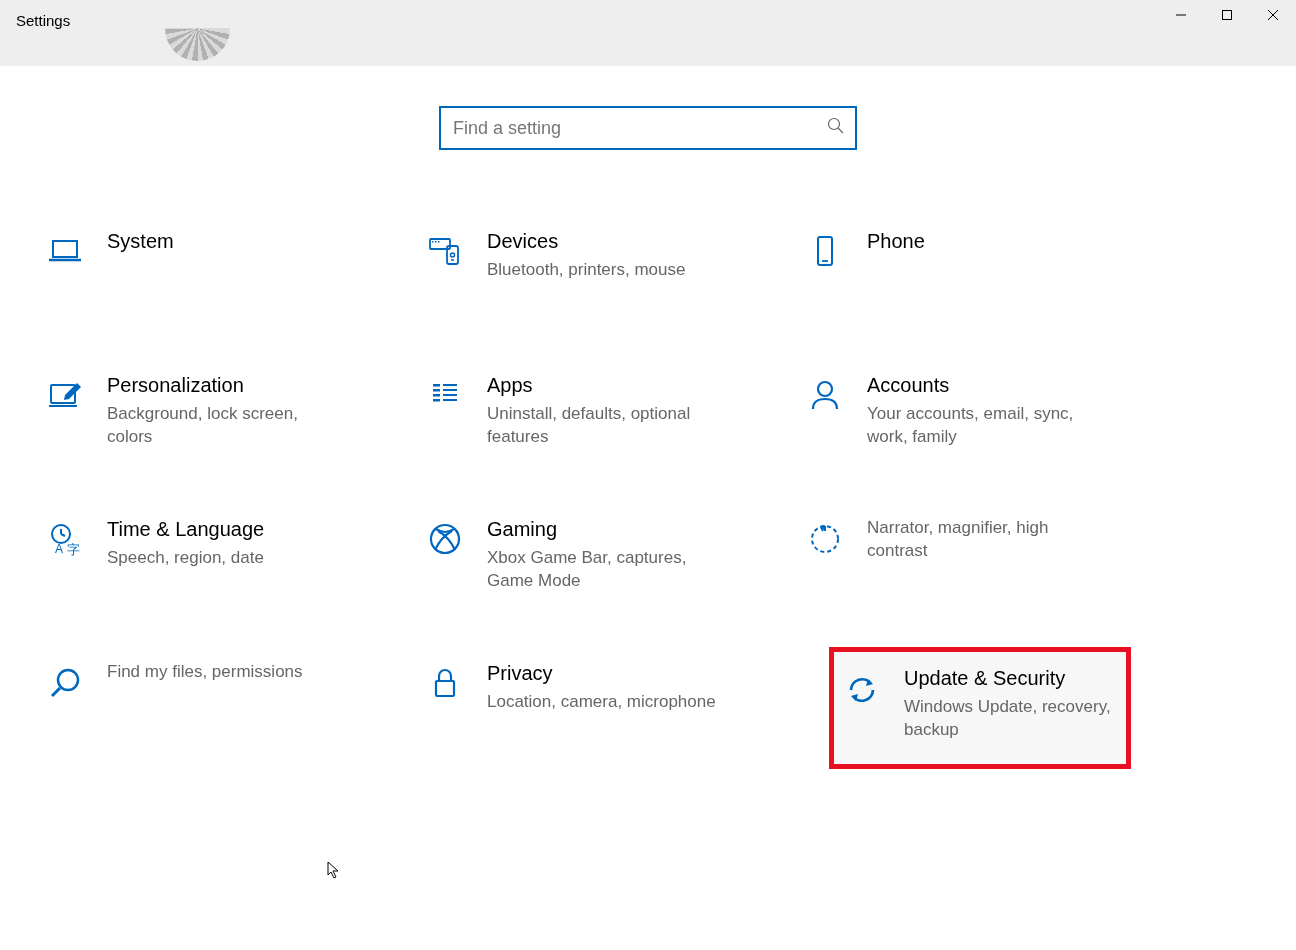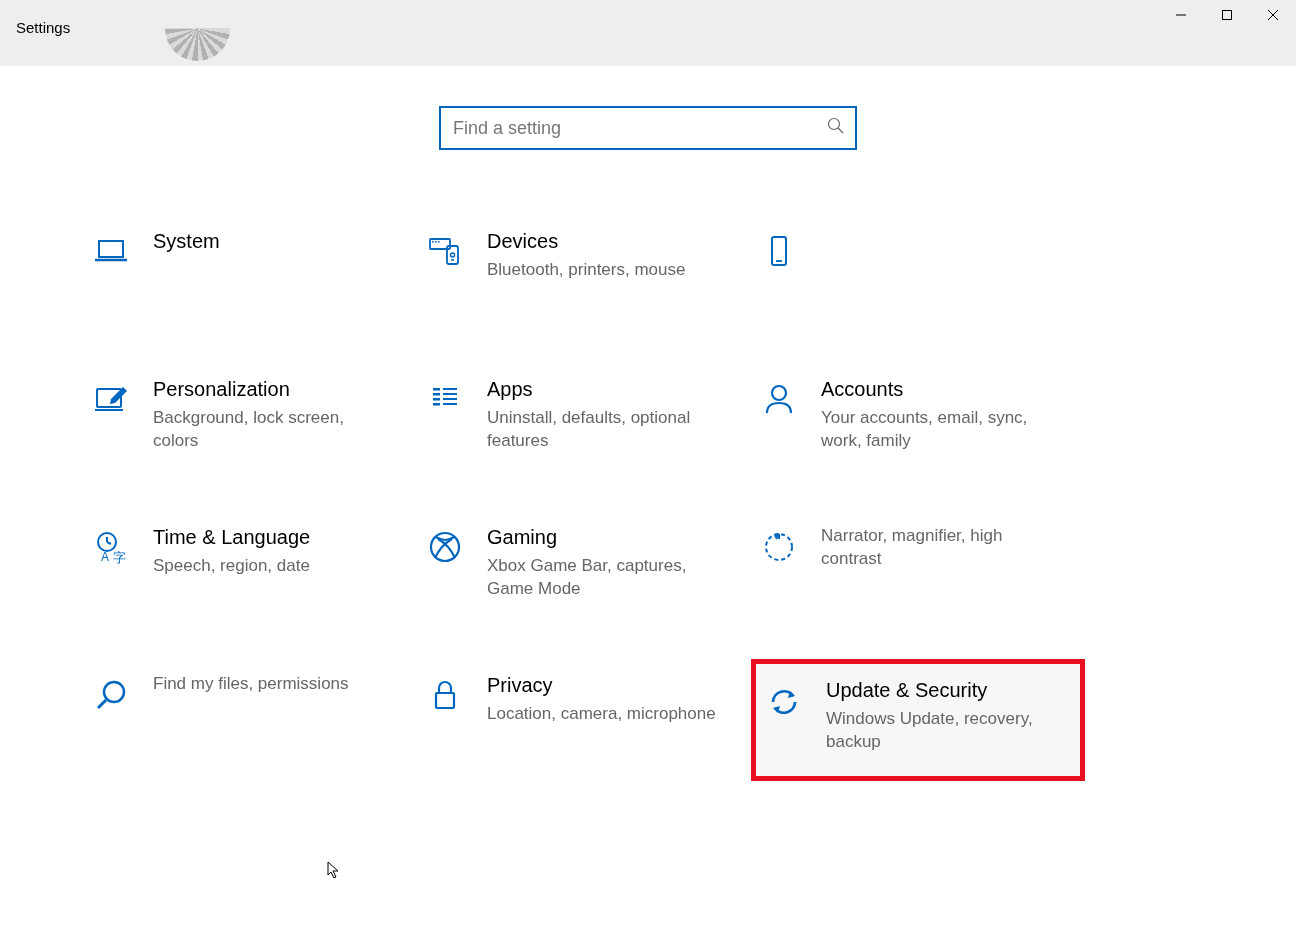--- a/index.html
+++ b/index.html
@@ -14,21 +14,21 @@
       height: 66px;
       background: #eeeeee;
       display: flex;
       align-items: flex-start;
       padding: 0;
       position: relative;
     }
     .titlebar-title {
       font-size: 15px;
       color: #000;
-      padding: 19px 16px;
+      padding: 12px 16px;
       font-weight: 400;
     }
     .titlebar-controls {
       position: absolute;
       right: 0;
       top: 0;
       display: flex;
     }
     .titlebar-btn {
       width: 46px;
@@ -84,34 +84,36 @@
       top: 50%;
       transform: translateY(-50%);
       color: #666;
     }
     .grid {
       display: grid;
       grid-template-columns: repeat(3, 334px);
       column-gap: 0px;
       row-gap: 50px;
       margin-left: -128px;
+      gap: 46px;
     }
     .tile {
       display: flex;
       align-items: flex-start;
       padding: 4px 8px 12px 8px;
       cursor: pointer;
       min-height: 98px;
       position: relative;
     }
     .tile.highlighted {
       border: 5px solid #e81123;
       background: #f7f7f7;
       padding: 14px 8px 22px 8px;
       margin-top: -10px;
+      margin-left: 32px;
     }
     .tile.highlighted .tile-icon { margin-top: 4px; }
     .tile-icon {
       width: 40px;
       height: 40px;
       flex-shrink: 0;
       color: #0067c0;
       margin-right: 22px;
       margin-top: 2px;
       display: flex;
@@ -208,20 +210,21 @@
         </div>
       </div>
       <div class="tile">
         <div class="tile-icon">
           <svg viewBox="0 0 36 36">
             <rect x="11" y="4" width="14" height="28" rx="2" fill="none" stroke="currentColor" stroke-width="2"></rect>
             <line x1="15" y1="28" x2="21" y2="28" stroke="currentColor" stroke-width="1.8"></line>
           </svg>
         </div>
         <div class="tile-text">
+          <div class="tile-title">Phone</div>
         </div>
       </div>
       <div class="tile">
         <div class="tile-icon">
           <svg viewBox="0 0 36 36">
             <rect x="4" y="8" width="24" height="18" rx="1" fill="none" stroke="currentColor" stroke-width="2"></rect>
             <line x1="2" y1="29" x2="30" y2="29" stroke="currentColor" stroke-width="2"></line>
             <path d="M30 6 L34 10 L22 22 L17 23 L18 18 Z" fill="currentColor"></path>
           </svg>
         </div>

